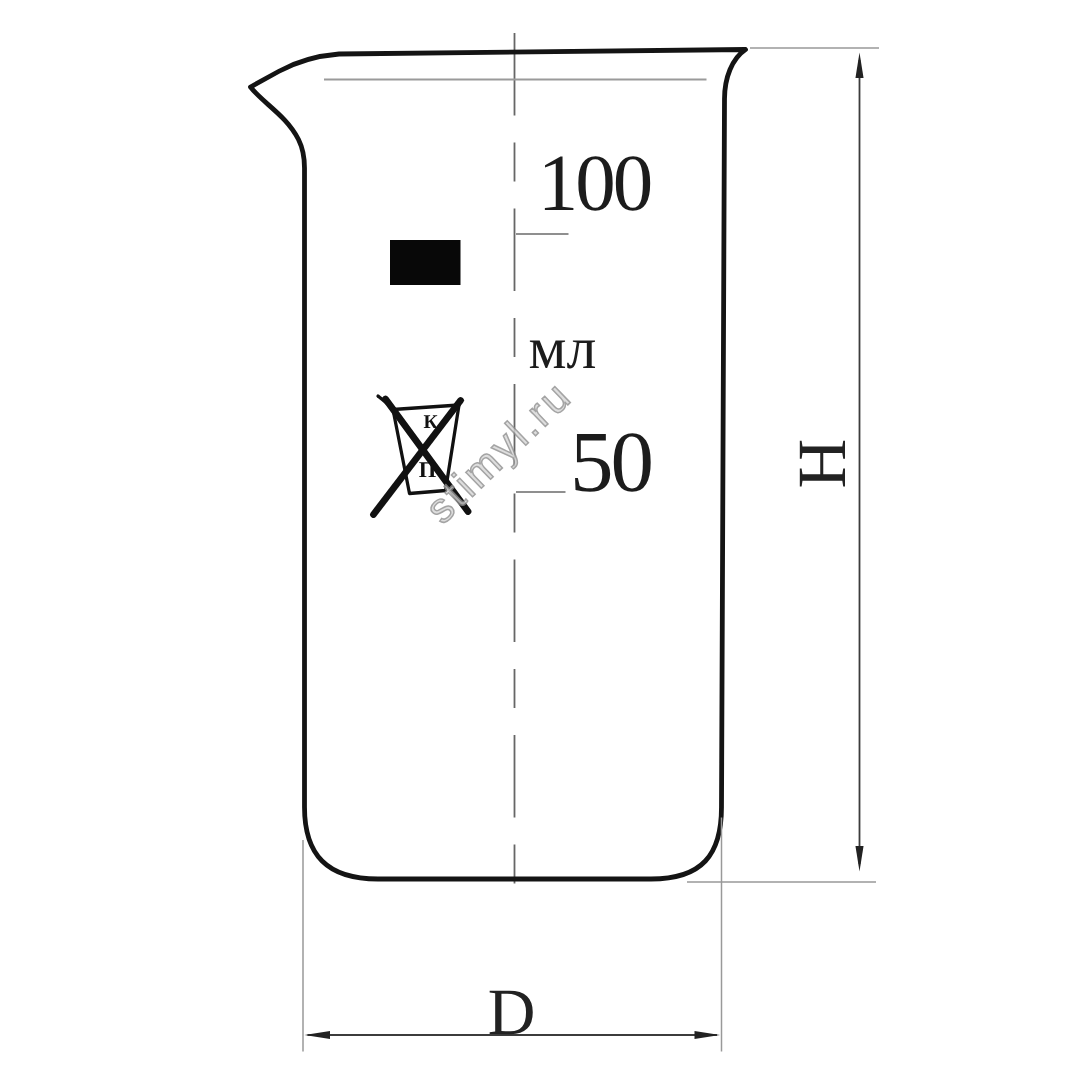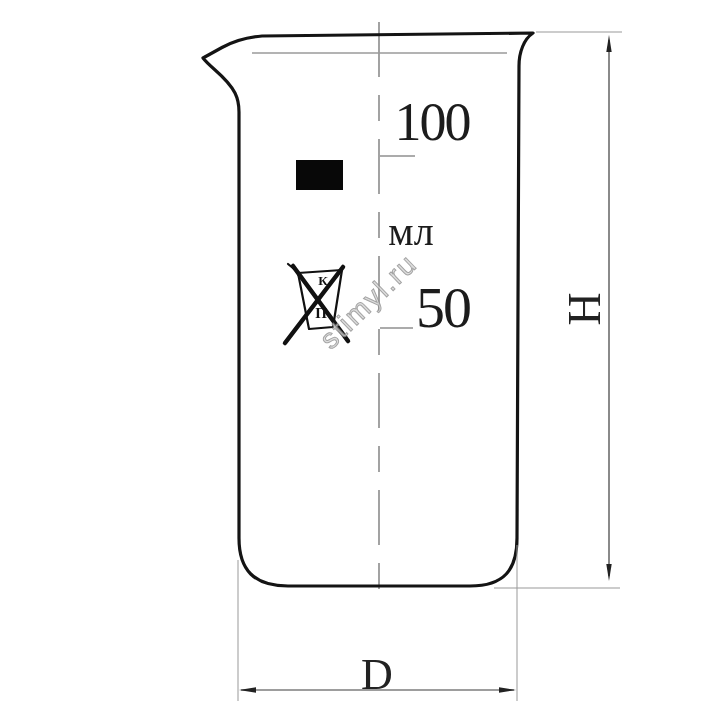--- a/index.html
+++ b/index.html
@@ -7,21 +7,20 @@
     padding: 0;
     background: #ffffff;
     font-family: "Liberation Serif", "DejaVu Serif", serif;
   }
   .stage {
     position: relative;
     width: 620px;
     height: 720px;
     background: #ffffff;
     overflow: hidden;
-    margin-left: 36px;
   }
   svg { display: block; }
   text { user-select: none; }
   .num-label {
     font-family: "Liberation Serif", "DejaVu Serif", serif;
     fill: #1c1c1c;
   }
   .dim-label {
     font-family: "Liberation Serif", "DejaVu Serif", serif;
     fill: #222222;

